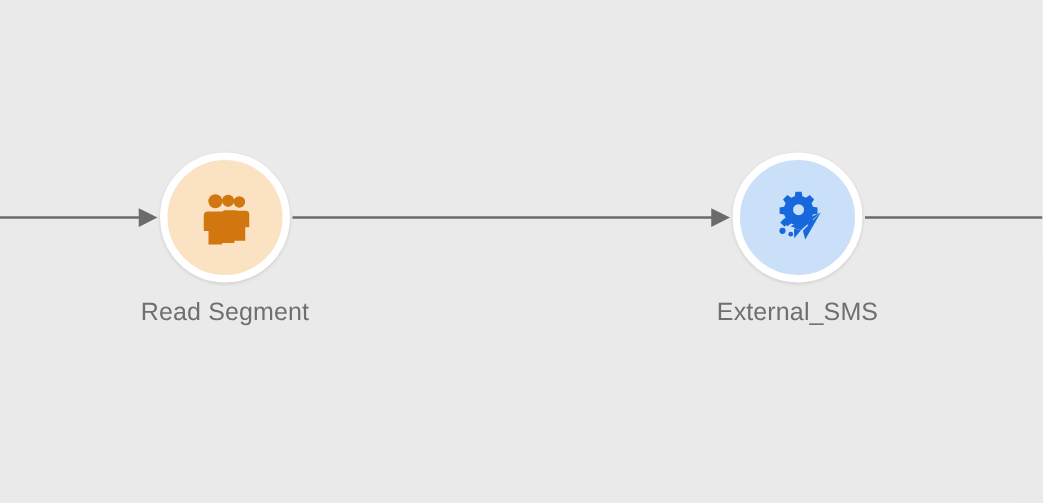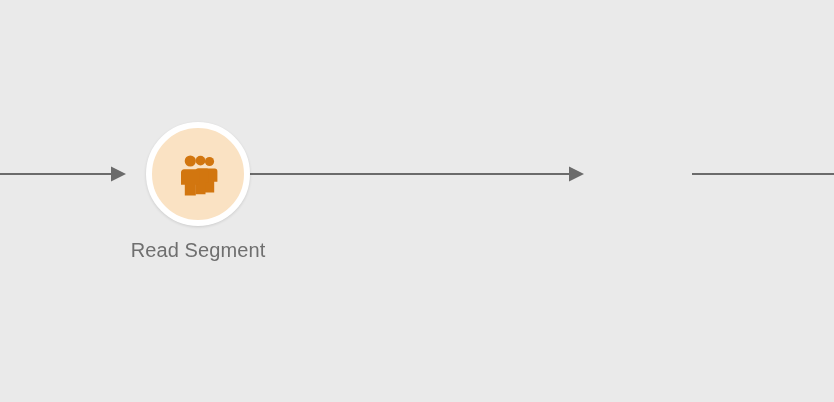--- a/index.html
+++ b/index.html
@@ -83,33 +83,54 @@
     <g>
       <line x1="234" y1="174" x2="570" y2="174" stroke="#6b6b6b" stroke-width="2"></line>
       <polygon points="569,166.5 584,174 569,181.5" fill="#6b6b6b"></polygon>
     </g>
 
     <g>
       <line x1="692" y1="174" x2="834" y2="174" stroke="#6b6b6b" stroke-width="2"></line>
     </g>
   </svg>
 
-  <div class="node" style="left:146px; top:122px;">
+  <div class="node" style="left:128px; top:122px;">
     <div class="node-disc" style="background:#fae2c3;">
       <svg class="node-icon" viewBox="0 0 48 48" xmlns="http://www.w3.org/2000/svg">
         <g fill="#d2760f">
 
           <circle cx="35.5" cy="11.5" r="4.6"></circle>
           <path d="M30.2 18.6h10.6c1.6 0 2.6 1.1 2.6 2.7v10.4h-3.2v10.9h-9.4V21.3c0-1.6 1.1-2.7 2.6-2.7z"></path>
 
           <circle cx="26.5" cy="10.6" r="4.9"></circle>
           <path d="M20.9 18.2h11.2c1.7 0 2.8 1.2 2.8 2.9v11.1h-3.4v12.1h-10V21.1c0-1.7 1.2-2.9 2.8-2.9z"></path>
 
           <circle cx="16.3" cy="11.0" r="5.6"></circle>
           <path d="M10.1 19.2h12.4c1.9 0 3.1 1.3 3.1 3.2v12.3h-3.8v10.9H10.8V34.7H7V22.4c0-1.9 1.3-3.2 3.1-3.2z"></path>
         </g>
       </svg>
     </div>
     <div class="node-label">Read Segment</div>
   </div>
 
+  <div class="node" style="left:586px; top:122px;">
+    <div class="node-disc" style="background:#c9e0f8;">
+      <svg class="node-icon" viewBox="0 0 48 48" xmlns="http://www.w3.org/2000/svg">
+        <g fill="#1668dc">
+
+          <path d="M22.4 3.3h4.9l.6 3.6 2.9 1.2 3-2.1 3.5 3.5-2.1 3 1.2 2.9 3.6.6v4.9l-3.6.6-1.2 2.9 2.1 3-3.5 3.5-3-2.1-2.9 1.2-.6 3.6h-4.9l-.6-3.6-2.9-1.2-3 2.1-3.5-3.5 2.1-3-1.2-2.9-3.6-.6v-4.9l3.6-.6 1.2-2.9-2.1-3 3.5-3.5 3 2.1 2.9-1.2z"></path>
+
+          <rect x="11.2" y="25.4" width="5.0" height="5.0" transform="rotate(45 13.7 27.9)"></rect>
+          <circle cx="12.0" cy="34.6" r="2.5"></circle>
+          <circle cx="18.6" cy="37.3" r="1.9"></circle>
+
+          <path d="M42.6 19.9 18.4 31.0l8.4 3.0z"></path>
+          <path d="M42.6 19.9 28.3 34.6l1.9 6.9z"></path>
+          <path d="M26.8 34.2l-5.4 6.3-.2-7.6z"></path>
+        </g>
+
+        <circle cx="24.85" cy="17.7" r="4.4" fill="#c9e0f8"></circle>
+      </svg>
+    </div>
+    <div class="node-label">External_SMS</div>
+  </div>
 
 </div>
 
 </body></html>

